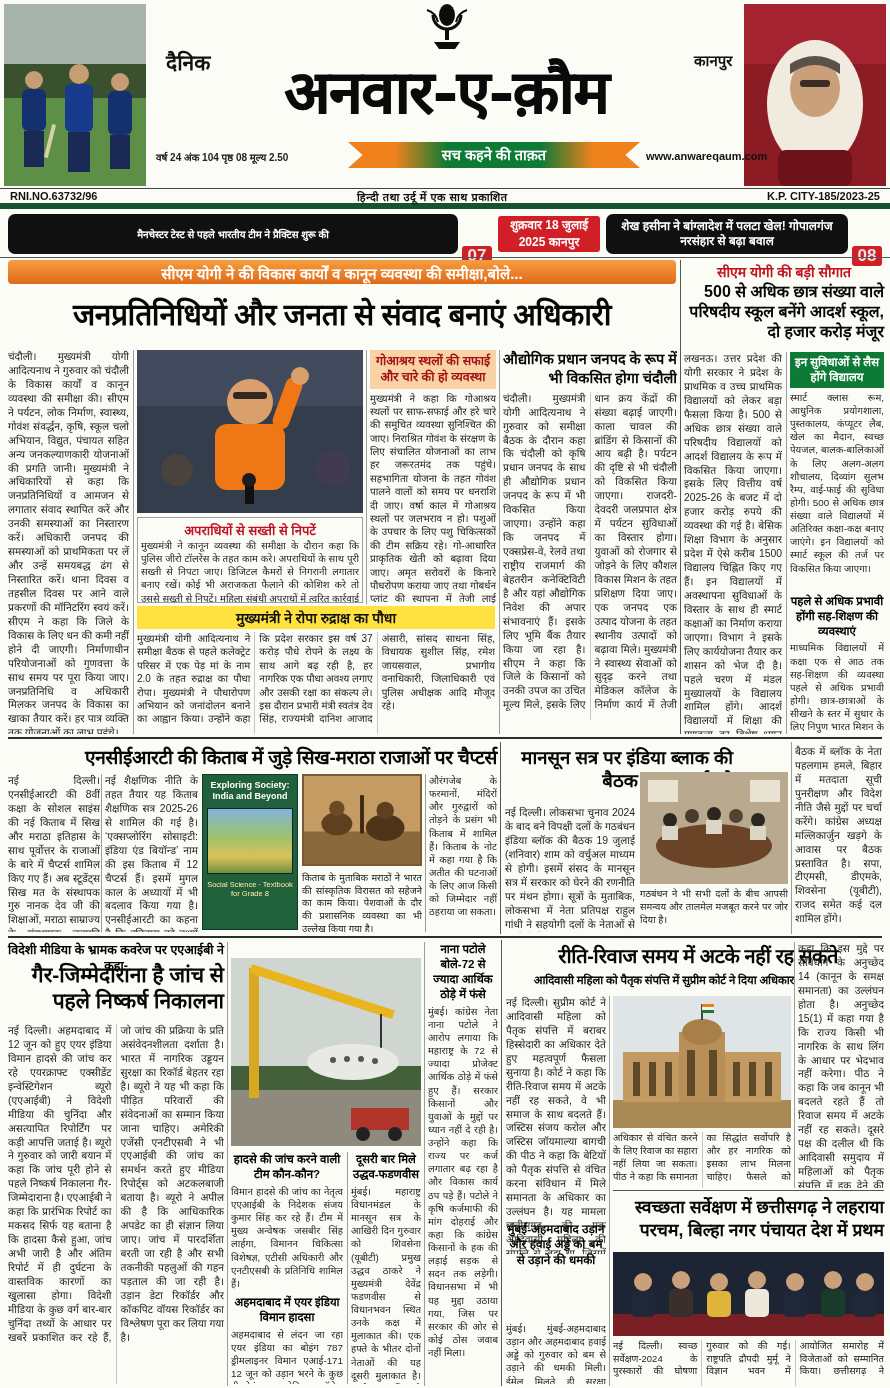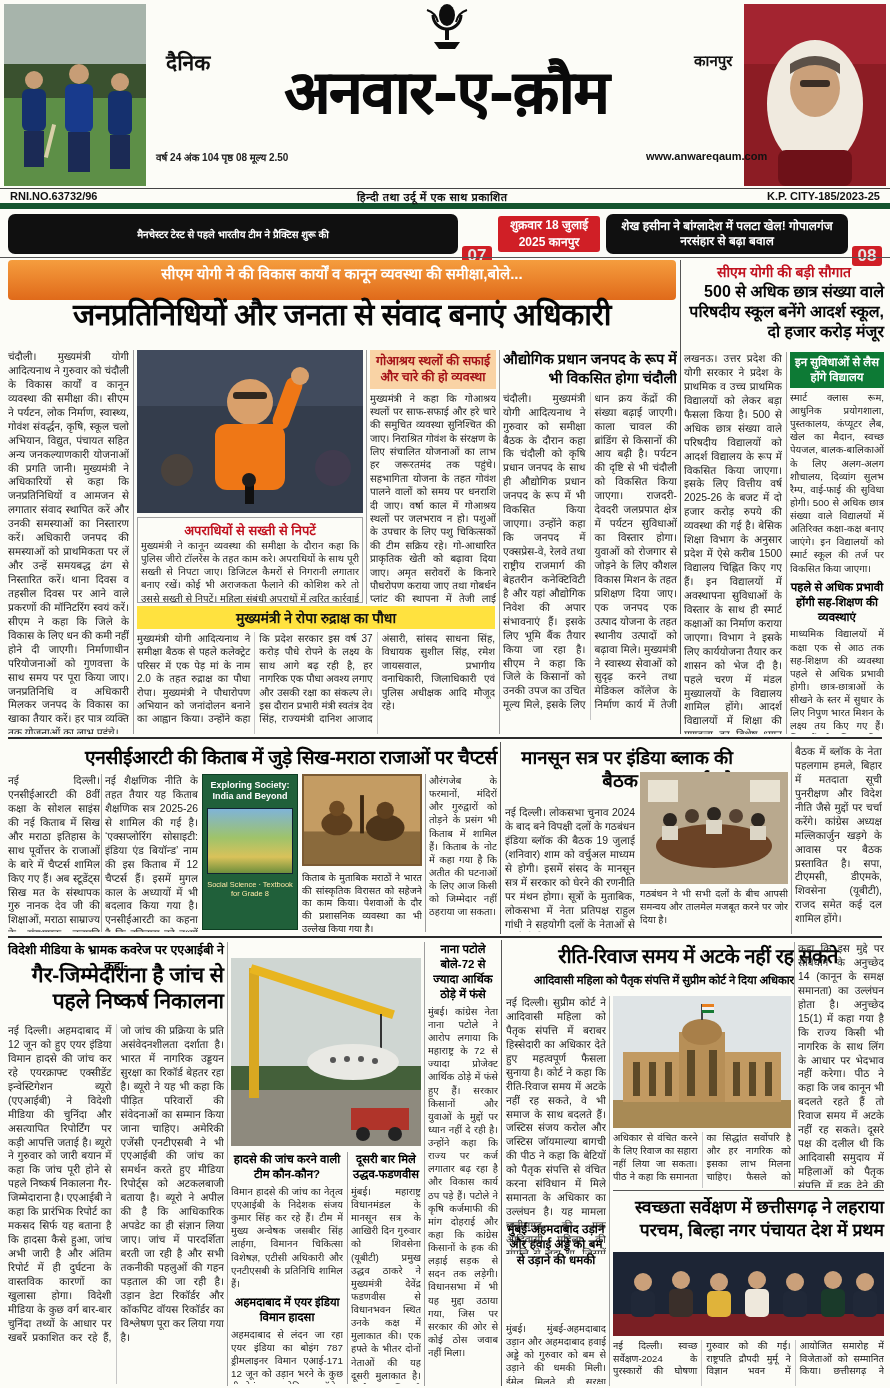--- a/index.html
+++ b/index.html
@@ -36,21 +36,21 @@
   
   .teaser{position:absolute;top:214px;height:40px;background:#101010;color:#fff;border-radius:7px;
           display:flex;align-items:center;justify-content:center;text-align:center;
           font-weight:bold;padding:2px 8px;box-sizing:border-box;}
   .pagebadge{position:absolute;top:217px;width:30px;height:20px;background:#d01f26;color:#e5e5e5;
              font-weight:bold;font-size:17px;display:flex;align-items:center;justify-content:center;border-radius:3px;margin-top:29px;}
   .datebox{position:absolute;left:498px;top:216px;width:102px;height:36px;background:#d01f26;color:#fff;
            font-weight:bold;font-size:12px;line-height:1.4;text-align:center;border-radius:3px;
            display:flex;flex-direction:column;justify-content:center;}
   
-  .kicker-bar{position:absolute;left:8px;top:260px;width:668px;height:40px;line-height:28px;
+  .kicker-bar{position:absolute;left:8px;top:260px;width:668px;height:24px;line-height:28px;
               text-align:center;color:#fff;font-weight:bold;font-size:15px;border-radius:4px;
               background:linear-gradient(180deg,#f59d3e,#e06a1a);}
   .headline-main{position:absolute;left:8px;top:293px;width:668px;text-align:center;
                  font-weight:bold;font-size:30px;letter-spacing:-.5px;white-space:nowrap;color:#070707;}
   .hd-red{color:#c1121f;font-weight:bold;text-align:center;}
   .hd-peach{background:#f9d3a5;color:#a41318;font-weight:bold;font-size:12.5px;text-align:center;
             padding:3px 2px;line-height:1.3;}
   .hd-yellow{background:#ffe23f;color:#111;font-weight:bold;font-size:14px;text-align:center;padding:2px;}
   .hd-green{background:#0d7a35;color:#fff;font-weight:bold;font-size:11.5px;text-align:center;
             padding:3px 2px;line-height:1.3;}
@@ -102,20 +102,21 @@
     <path d="M9 13 a14 14 0 0 0 28 0" fill="none" stroke="#0d0d0d" stroke-width="3"></path>
     <rect x="21" y="27" width="4" height="11" fill="#0d0d0d"></rect>
     <path d="M10 40 h26 l-5 7 h-16 z" fill="#0d0d0d"></path>
     <path d="M3 8 q9 3 11 12 M43 8 q-9 3 -11 12" fill="none" stroke="#0d0d0d" stroke-width="2"></path>
   </svg>
 
   <div class="mh-daily">दैनिक</div>
   <div class="mh-city">कानपुर</div>
   <h1 class="mh-title" style="margin:0;">अनवार-ए-क़ौम</h1>
   <div class="mh-edition">वर्ष 24 अंक 104 पृष्ठ 08 मूल्य 2.50</div>
+  <div class="ribbon"><span>सच कहने की ताक़त</span></div>
   <div class="website">www.anwareqaum.com</div>
 
   <div class="rni-row">
     <span>RNI.NO.63732/96</span>
     <span class="rni-center">हिन्दी तथा उर्दू में एक साथ प्रकाशित</span>
     <span>K.P. CITY-185/2023-25</span>
   </div>
 
   <div class="teaser" style="left:8px;width:450px;font-size:10px;">
     <span>मैनचेस्टर टेस्ट से पहले भारतीय टीम ने प्रैक्टिस शुरू की</span>
@@ -185,21 +186,21 @@
 
   <div class="rule-v" style="left:680px;top:260px;height:474px;background:#555;"></div>
 
   <div class="abs hd-red" style="left:684px;top:262px;width:200px;font-size:14px;">सीएम योगी की बड़ी सौगात</div>
   <div class="abs story-head" style="left:684px;top:282px;width:200px;font-size:16px;line-height:1.26;">500 से अधिक छात्र संख्या वाले परिषदीय स्कूल बनेंगे आदर्श स्कूल, दो हजार करोड़ मंजूर</div>
   <div class="col body" style="left:684px;top:352px;width:98px;height:382px;">लखनऊ। उत्तर प्रदेश की योगी सरकार ने प्रदेश के प्राथमिक व उच्च प्राथमिक विद्यालयों को लेकर बड़ा फैसला किया है। 500 से अधिक छात्र संख्या वाले परिषदीय विद्यालयों को आदर्श विद्यालय के रूप में विकसित किया जाएगा। इसके लिए वित्तीय वर्ष 2025-26 के बजट में दो हजार करोड़ रुपये की व्यवस्था की गई है। बेसिक शिक्षा विभाग के अनुसार प्रदेश में ऐसे करीब 1500 विद्यालय चिह्नित किए गए हैं। इन विद्यालयों में अवस्थापना सुविधाओं के विस्तार के साथ ही स्मार्ट कक्षाओं का निर्माण कराया जाएगा। विभाग ने इसके लिए कार्ययोजना तैयार कर शासन को भेज दी है। पहले चरण में मंडल मुख्यालयों के विद्यालय शामिल होंगे। आदर्श विद्यालयों में शिक्षा की गुणवत्ता का विशेष ध्यान रखा जाएगा तथा नामांकन बढ़ाने पर जोर होगा।</div>
   <div class="rule-v" style="left:786px;top:352px;height:382px;"></div>
   <div class="col" style="left:790px;top:352px;width:94px;height:382px;">
     <div class="hd-green">इन सुविधाओं से लैस होंगे विद्यालय</div>
     <p class="body" style="font-size:9.8px;margin-top:3px;">स्मार्ट क्लास रूम, आधुनिक प्रयोगशाला, पुस्तकालय, कंप्यूटर लैब, खेल का मैदान, स्वच्छ पेयजल, बालक-बालिकाओं के लिए अलग-अलग शौचालय, दिव्यांग सुलभ रैम्प, वाई-फाई की सुविधा होगी। 500 से अधिक छात्र संख्या वाले विद्यालयों में अतिरिक्त कक्षा-कक्ष बनाए जाएंगे। इन विद्यालयों को स्मार्ट स्कूल की तर्ज पर विकसित किया जाएगा।</p>
-    <div class="sub-bold" style="margin-top:5px;">पहले से अधिक प्रभावी होंगी सह-शिक्षण की व्यवस्थाएं</div>
+    <div class="sub-bold" style="margin-top:19px;">पहले से अधिक प्रभावी होंगी सह-शिक्षण की व्यवस्थाएं</div>
     <p class="body" style="font-size:9.8px;">माध्यमिक विद्यालयों में कक्षा एक से आठ तक सह-शिक्षण की व्यवस्था पहले से अधिक प्रभावी होगी। छात्र-छात्राओं के सीखने के स्तर में सुधार के लिए निपुण भारत मिशन के लक्ष्य तय किए गए हैं। शिक्षकों को प्रशिक्षण दिया जाएगा। विद्यालयों का नियमित निरीक्षण भी होगा। गुणवत्ता और विद्यार्थी जीवन के अनुभव पर भी निर्भर।</p>
   </div>
 
   <div class="rule-h" style="left:8px;top:737px;width:874px;"></div>
 
   <div class="abs story-head" style="left:8px;top:744px;width:489px;font-size:19px;white-space:nowrap;letter-spacing:-.3px;">एनसीईआरटी की किताब में जुड़े सिख-मराठा राजाओं पर चैप्टर्स</div>
 
   <div class="col body" style="left:8px;top:774px;width:92px;height:158px;">नई दिल्ली। एनसीईआरटी की 8वीं कक्षा के सोशल साइंस की नई किताब में सिख और मराठा इतिहास के साथ पूर्वोत्तर के राजाओं के बारे में चैप्टर्स शामिल किए गए हैं। अब स्टूडेंट्स सिख मत के संस्थापक गुरु नानक देव जी की शिक्षाओं, मराठा साम्राज्य के संस्थापक छत्रपति शिवाजी महाराज के शासन और अहोम वंश के बारे में पढ़ाई करेंगे।</div>
   <div class="rule-v" style="left:101px;top:774px;height:158px;"></div>
   <div class="col body" style="left:105px;top:774px;width:93px;height:158px;">नई शैक्षणिक नीति के तहत तैयार यह किताब शैक्षणिक सत्र 2025-26 से शामिल की गई है। ‘एक्सप्लोरिंग सोसाइटी: इंडिया एंड बियॉन्ड’ नाम की इस किताब में 12 चैप्टर्स हैं। इसमें मुगल काल के अध्यायों में भी बदलाव किया गया है। एनसीईआरटी का कहना है कि इतिहास को तथ्यों के आधार पर प्रस्तुत किया गया है।</div>

